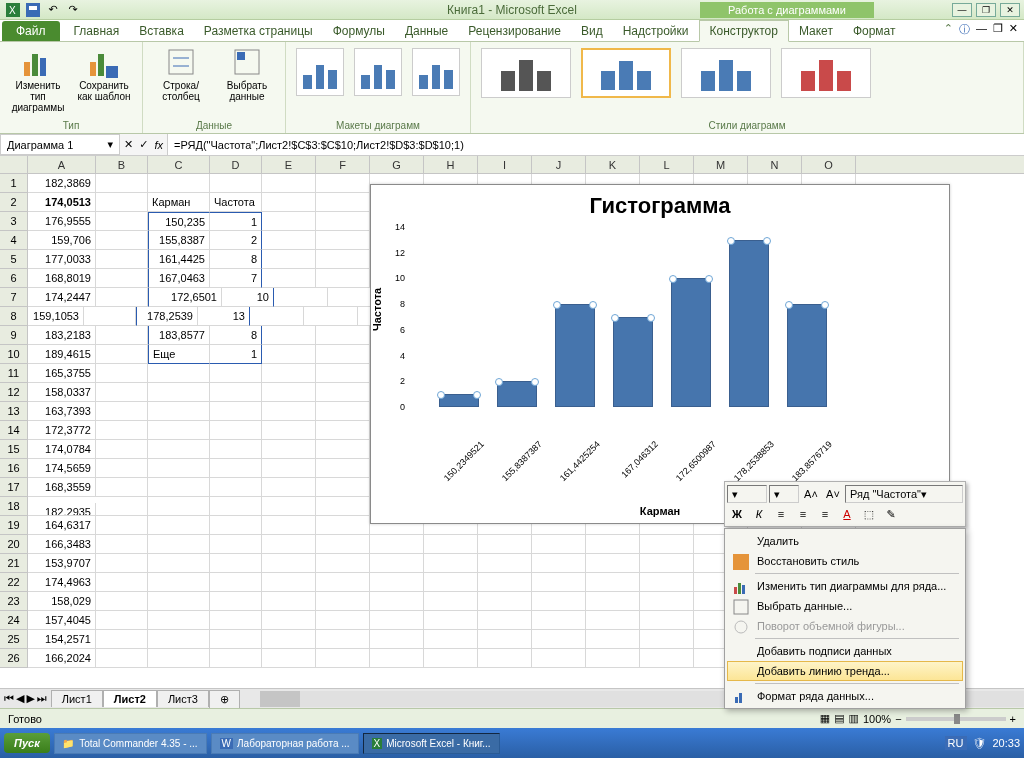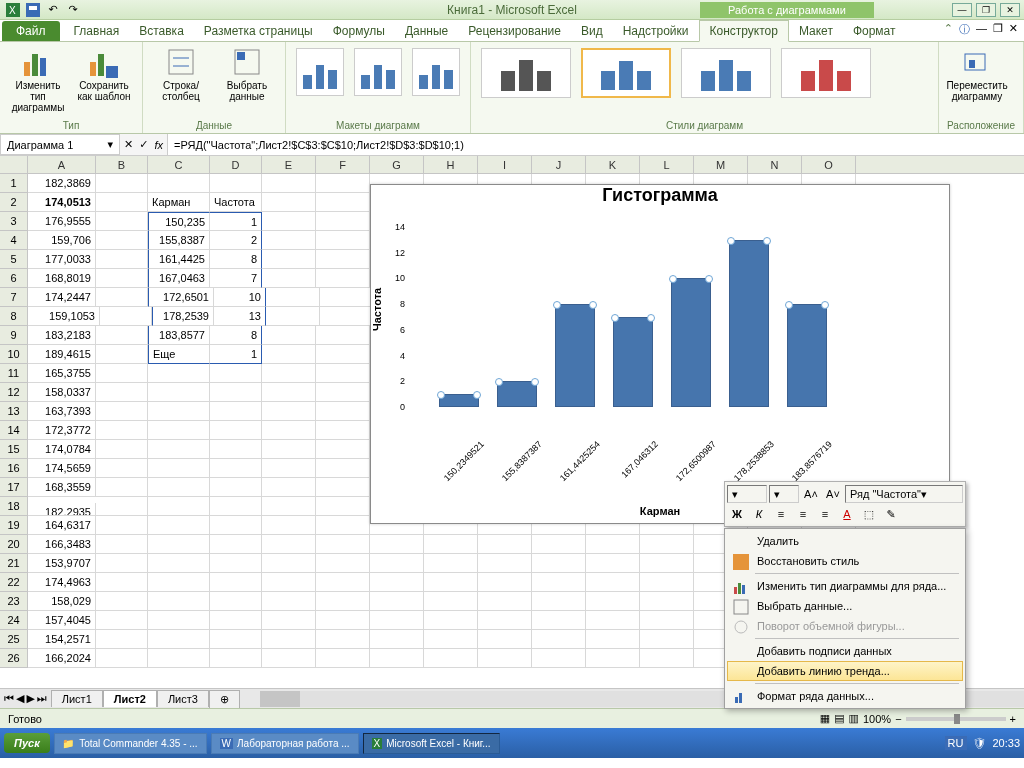--- a/index.html
+++ b/index.html
@@ -39,21 +39,21 @@
 .col-headers { display: flex; height: 18px; background: #e8ece0; border-bottom: 1px solid #c5c5c5; }
 .corner { width: 28px; border-right: 1px solid #c5c5c5; background: #e8ece0; }
 .col-h { border-right: 1px solid #c5c5c5; text-align: center; font-size: 11px; line-height: 18px; color: #333; }
 .grid-body { position: relative; }
 .row { display: flex; height: 19px; }
 .row-h { width: 28px; border-right: 1px solid #c5c5c5; border-bottom: 1px solid #c5c5c5; background: #e8ece0; text-align: center; font-size: 11px; line-height: 19px; }
 .cell { border-right: 1px solid #d8d8d8; border-bottom: 1px solid #d8d8d8; padding: 0 4px; font-size: 11px; line-height: 19px; overflow: hidden; white-space: nowrap; }
 .cell.num { text-align: right; }
 
 .chart-obj { position: absolute; left: 370px; top: 28px; width: 580px; height: 340px; background: #fff; border: 1px solid #8a8a8a; box-shadow: 0 0 3px rgba(0,0,0,.2); }
-.chart-title { text-align: center; font-size: 18px; font-weight: bold; }
+.chart-title { text-align: center; font-size: 22px; font-weight: bold; padding: 8px; }
 .chart-plot { position: absolute; left: 38px; top: 42px; width: 510px; height: 240px; }
 .ylabel { position: absolute; left: 6px; top: 140px; transform: rotate(-90deg); transform-origin: left; font-size: 11px; font-weight: bold; }
 .xlabel { position: absolute; bottom: 6px; left: 50%; transform: translateX(-50%); font-size: 11px; font-weight: bold; }
 .bar { position: absolute; bottom: 60px; width: 40px; background: #4675ad; border: 1px solid #3a5f8f; }
 .bar::before, .bar::after { content: ''; position: absolute; width: 6px; height: 6px; border: 1px solid #6fa6d6; border-radius: 50%; background: #fff; top: -4px; }
 .bar::before { left: -3px; } .bar::after { right: -3px; }
 .ytick { position: absolute; left: -22px; font-size: 9px; width: 18px; text-align: right; }
 .xtick { position: absolute; bottom: 18px; font-size: 9px; transform: rotate(-45deg); transform-origin: right top; width: 80px; text-align: right; }
 
 .mini-toolbar { position: absolute; left: 724px; top: 325px; width: 242px; height: 46px; background: #f5f5f0; border: 1px solid #b0b0b0; box-shadow: 2px 2px 4px rgba(0,0,0,.3); padding: 2px; z-index: 10; }
@@ -231,33 +231,20 @@
       <div class="chart-style">
           <div class="mini-bars">
             <div class="mini-bar" style="height:55%;background:#c94a4a"></div>
             <div class="mini-bar" style="height:85%;background:#c94a4a"></div>
             <div class="mini-bar" style="height:55%;background:#c94a4a"></div>
           </div>
         </div>
     </div>
     <div class="rgroup-label">Стили диаграмм</div>
   </div>
-  <div class="rgroup">
-    <div class="rgroup-body">
-      <div class="big-btn">
-          <div class="icon"><svg width="32" height="32">
-              <rect x="4" y="8" width="20" height="16" fill="none" stroke="#3a6bb5"></rect>
-              <rect x="8" y="14" width="6" height="8" fill="#3a6bb5"></rect>
-            </svg></div>
-          <span style="white-space:pre-line">Переместить
-диаграмму</span>
-        </div>
-    </div>
-    <div class="rgroup-label">Расположение</div>
-  </div>
 </div>
 
 <div class="formula-bar">
   <div class="name-box">
       <span>Диаграмма 1</span>
       <span>▾</span>
     </div>
   <div class="fx-btns">
       <span>✕</span>
       <span>✓</span>
@@ -391,37 +378,37 @@
         <div class="cell" style="width: 54px;"></div>
         <div class="cell" style="width: 54px;"></div>
         <div class="cell" style="width: 54px;"></div>
         <div class="cell" style="width: 54px;"></div>
         <div class="cell" style="width: 54px;"></div>
       </div>
       <div class="row">
         <div class="row-h">7</div>
         <div class="cell num" style="width: 68px;">174,2447</div>
         <div class="cell" style="width: 52px;"></div>
-        <div class="cell num" style="width: 66px; border-left: 1px solid rgb(42, 91, 176);">172,6501</div>
+        <div class="cell num" style="width: 74px; border-left: 1px solid rgb(42, 91, 176);">172,6501</div>
         <div class="cell num" style="width: 52px; border-right: 1px solid rgb(42, 91, 176);">10</div>
         <div class="cell" style="width: 54px;"></div>
         <div class="cell" style="width: 54px;"></div>
         <div class="cell" style="width: 54px;"></div>
         <div class="cell" style="width: 54px;"></div>
         <div class="cell" style="width: 54px;"></div>
         <div class="cell" style="width: 54px;"></div>
         <div class="cell" style="width: 54px;"></div>
         <div class="cell" style="width: 54px;"></div>
         <div class="cell" style="width: 54px;"></div>
         <div class="cell" style="width: 54px;"></div>
         <div class="cell" style="width: 54px;"></div>
       </div>
       <div class="row">
         <div class="row-h">8</div>
-        <div class="cell num" style="width: 72px;">159,1053</div>
+        <div class="cell num" style="width: 56px;">159,1053</div>
         <div class="cell" style="width: 52px;"></div>
         <div class="cell num" style="width: 62px; border-left: 1px solid rgb(42, 91, 176);">178,2539</div>
         <div class="cell num" style="width: 52px; border-right: 1px solid rgb(42, 91, 176);">13</div>
         <div class="cell" style="width: 54px;"></div>
         <div class="cell" style="width: 54px;"></div>
         <div class="cell" style="width: 54px;"></div>
         <div class="cell" style="width: 54px;"></div>
         <div class="cell" style="width: 54px;"></div>
         <div class="cell" style="width: 54px;"></div>
         <div class="cell" style="width: 54px;"></div>

